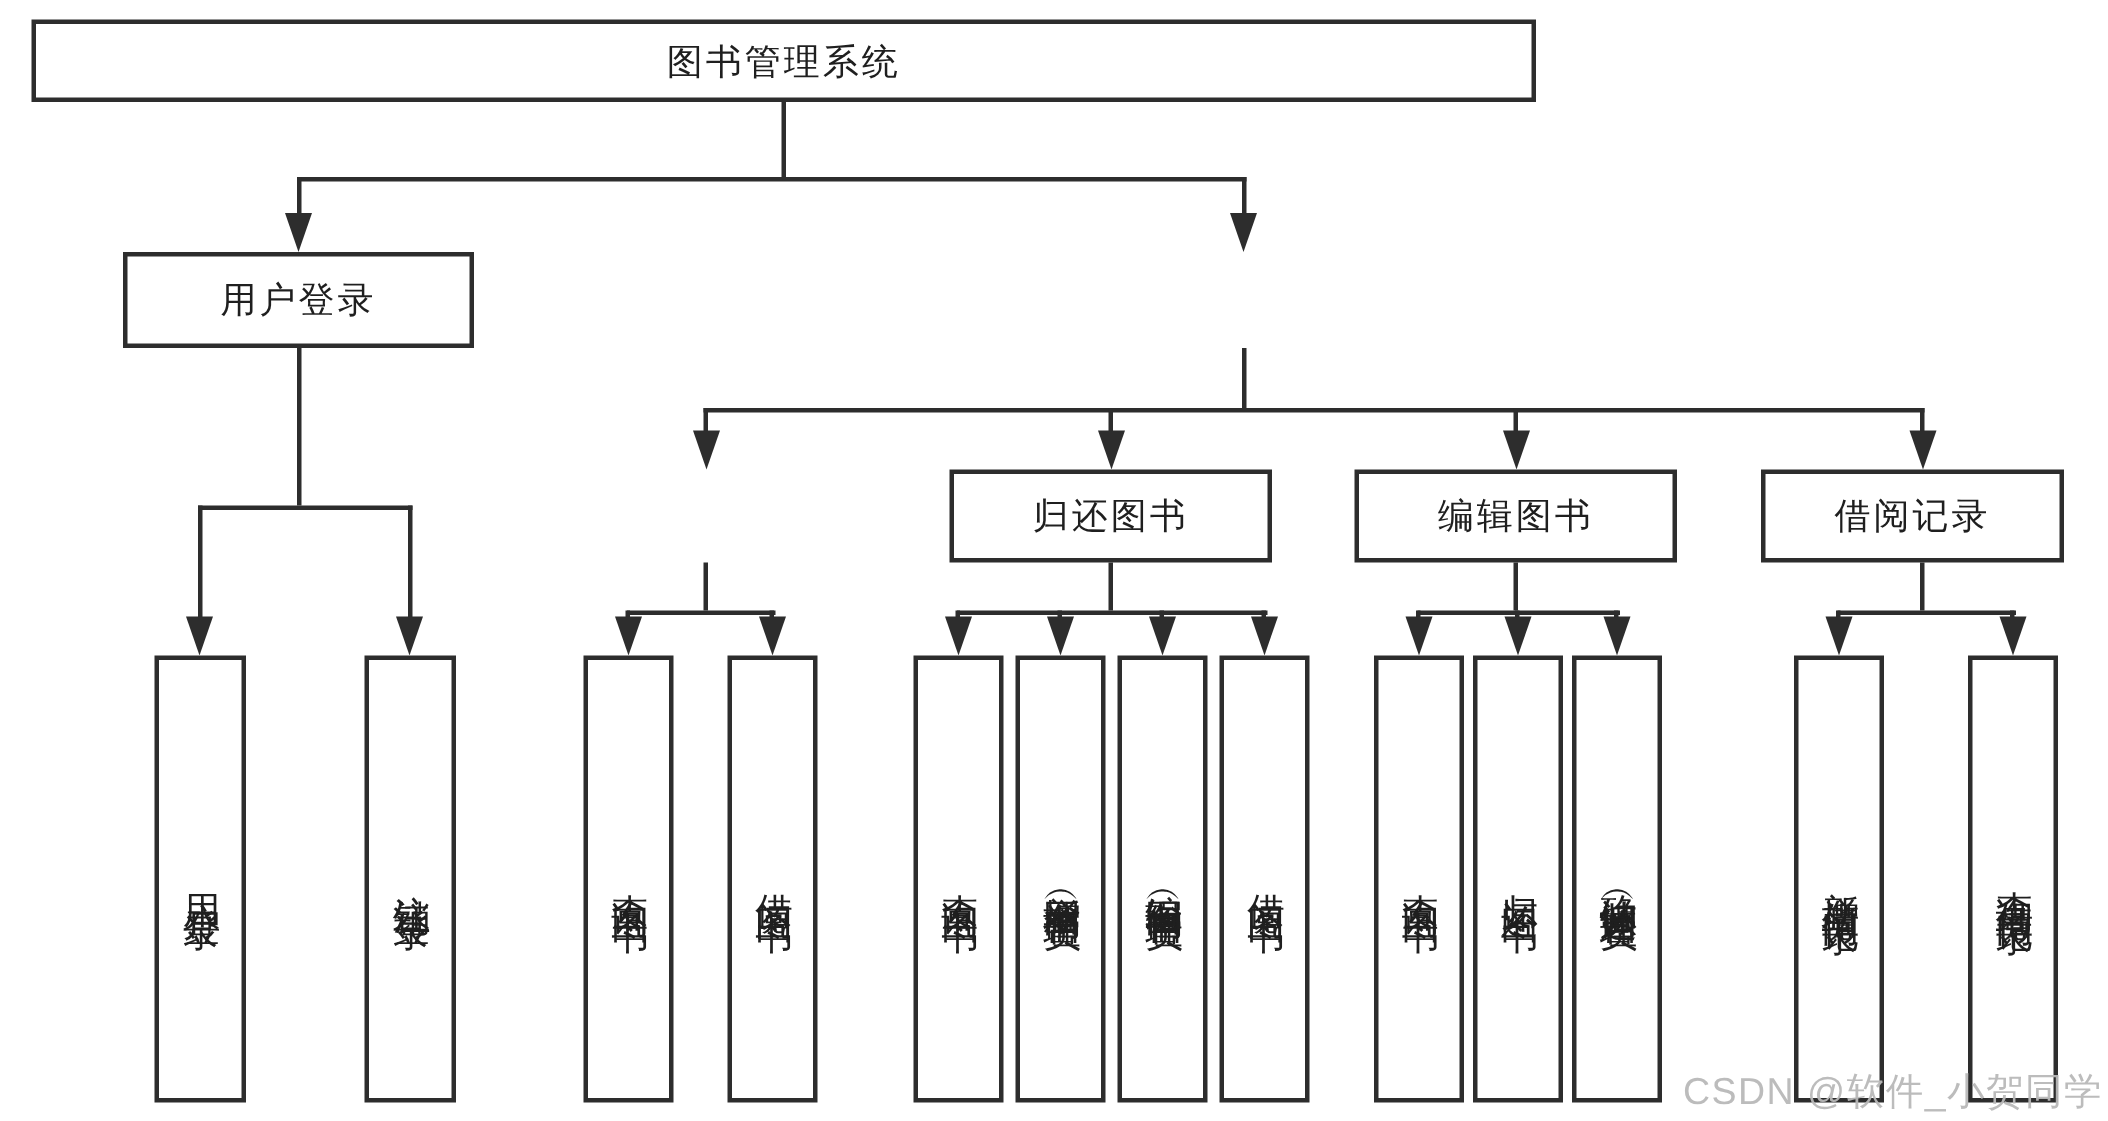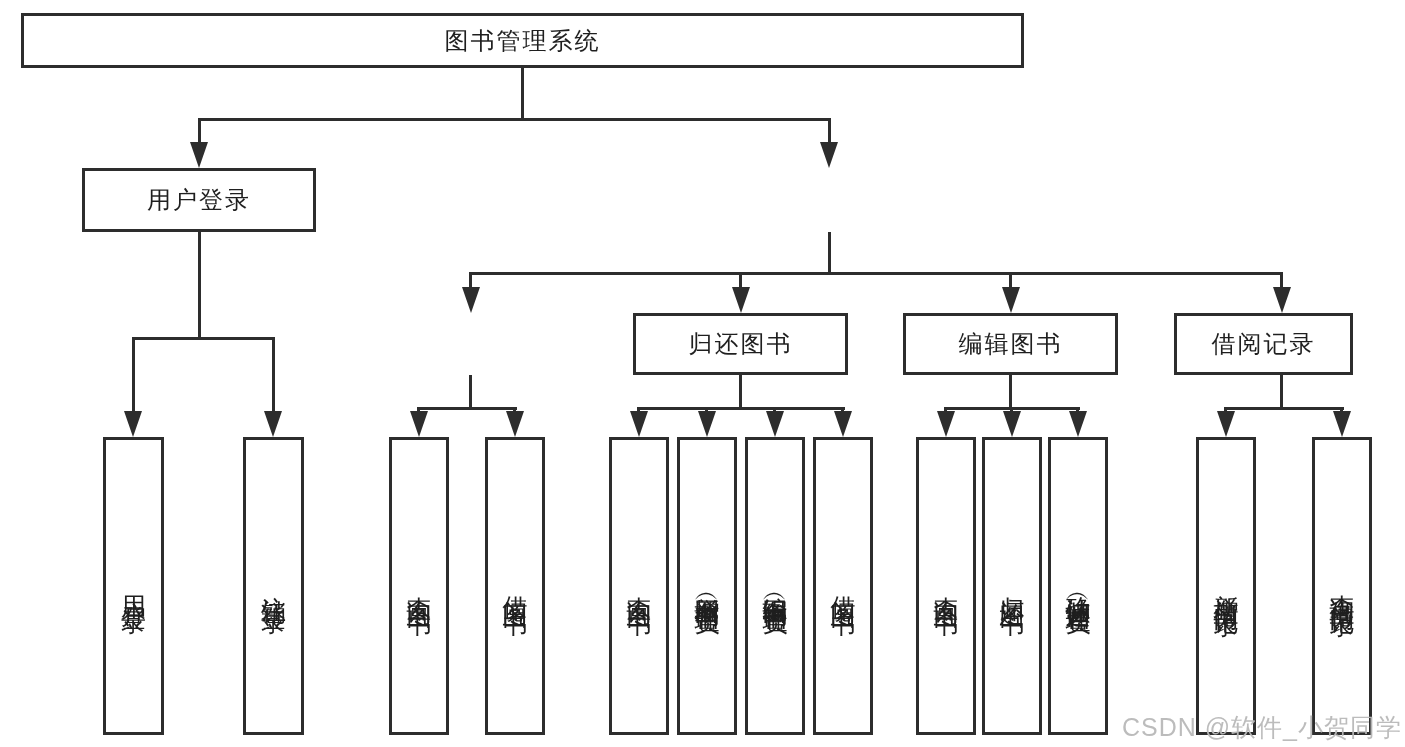--- a/index.html
+++ b/index.html
@@ -73,21 +73,21 @@
   <div class="arrow" style="left:1002px;top:287px;"></div>
   <div class="line" style="left:1280px;top:272px;width:3px;height:17px;"></div>
   <div class="arrow" style="left:1273px;top:287px;"></div>
 
   <div class="box hbox" style="left:633px;top:313px;width:215px;height:62px;">
     <span>归还图书</span>
   </div>
   <div class="box hbox" style="left:903px;top:313px;width:215px;height:62px;">
     <span>编辑图书</span>
   </div>
-  <div class="box hbox" style="left:1174px;top:313px;width:179px;height:62px;">
+  <div class="box hbox" style="left:1174px;top:313px;width:202px;height:62px;">
     <span>借阅记录</span>
   </div>
 
   <div class="line" style="left:469px;top:375px;width:3px;height:32px;"></div>
   <div class="line" style="left:418px;top:407px;width:99px;height:3px;"></div>
   <div class="line" style="left:417px;top:407px;width:3px;height:7px;"></div>
   <div class="arrow" style="left:410px;top:411px;"></div>
   <div class="line" style="left:513px;top:407px;width:3px;height:7px;"></div>
   <div class="arrow" style="left:506px;top:411px;"></div>
 

